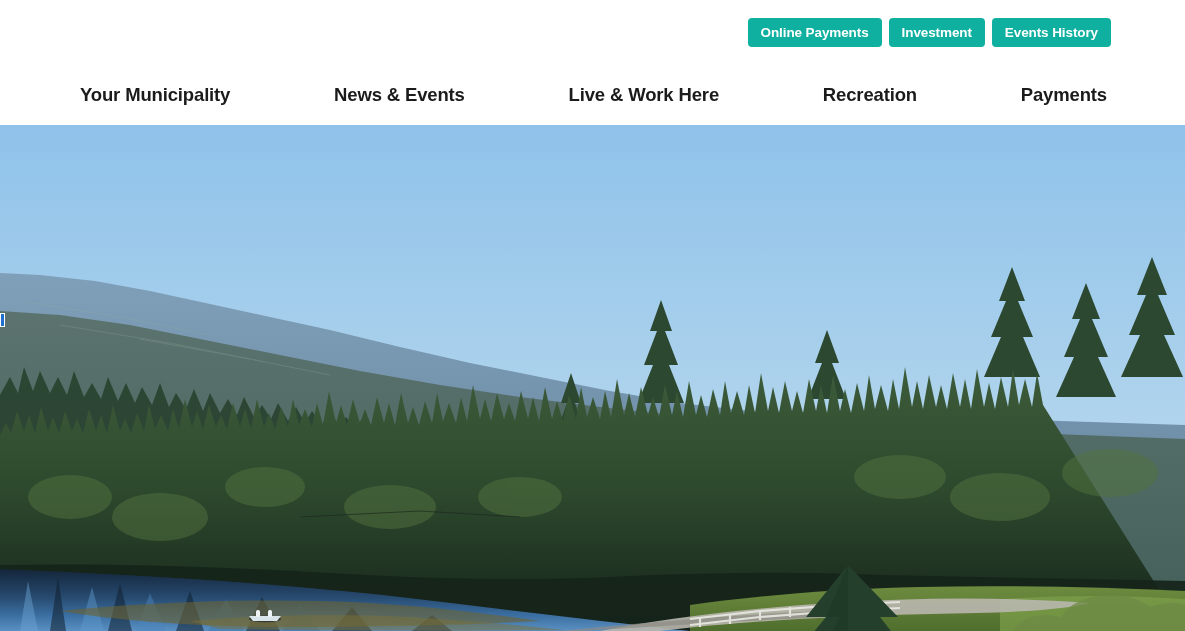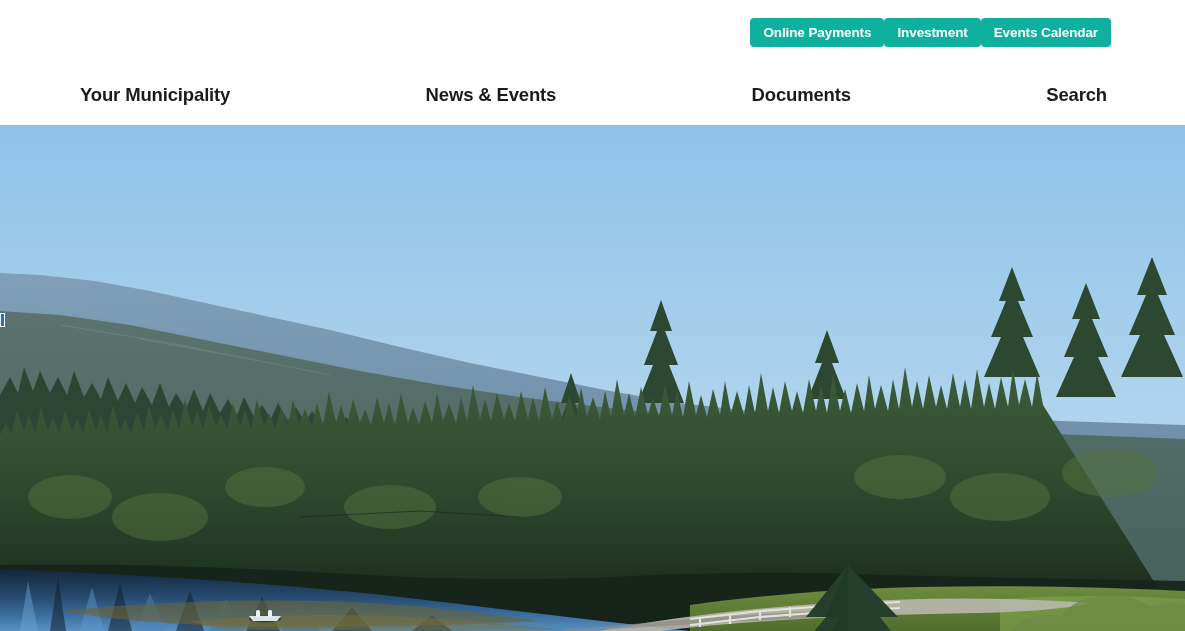--- a/index.html
+++ b/index.html
@@ -48,20 +48,21 @@
     height: 64px;
     background: #ffffff;
     display: flex;
     align-items: center;
     justify-content: flex-end;
     padding-right: 74px;
   }
   .util-buttons {
     display: flex;
     align-items: center;
+    gap: 7px;
   }
   .util-btn {
     background: #10b0a0;
     color: #ffffff;
     border: none;
     border-radius: 4px;
     height: 29px;
     padding: 0 13px;
     font-size: 13.5px;
     font-weight: bold;
@@ -148,31 +149,32 @@
 <body>
 
 <div class="page">
 
   <div class="top-artifact"></div>
 
   <div class="utility-bar">
     <div class="util-buttons">
       <button class="util-btn">Online Payments</button>
       <button class="util-btn">Investment</button>
-      <button class="util-btn">Events Calendar</button>
+      <button class="util-btn">Events History</button>
 
     </div>
   </div>
 
   <nav class="main-nav">
     <ul class="nav-list">
       <li class="nav-item">Your Municipality</li>
       <li class="nav-item">News &amp; Events</li>
-      <li class="nav-item">Documents</li>
-      <li class="nav-item">Search</li>
+      <li class="nav-item">Live &amp; Work Here</li>
+      <li class="nav-item">Recreation</li>
+      <li class="nav-item">Payments</li>
     </ul>
   </nav>
 
   <div class="left-artifact"></div>
 
   <div class="hero">
     <svg viewBox="0 0 1185 506" preserveAspectRatio="none">
       <defs>
         <linearGradient id="sky" x1="0" y1="0" x2="0" y2="1">
           <stop offset="0%" stop-color="#8fc2ea"></stop>

